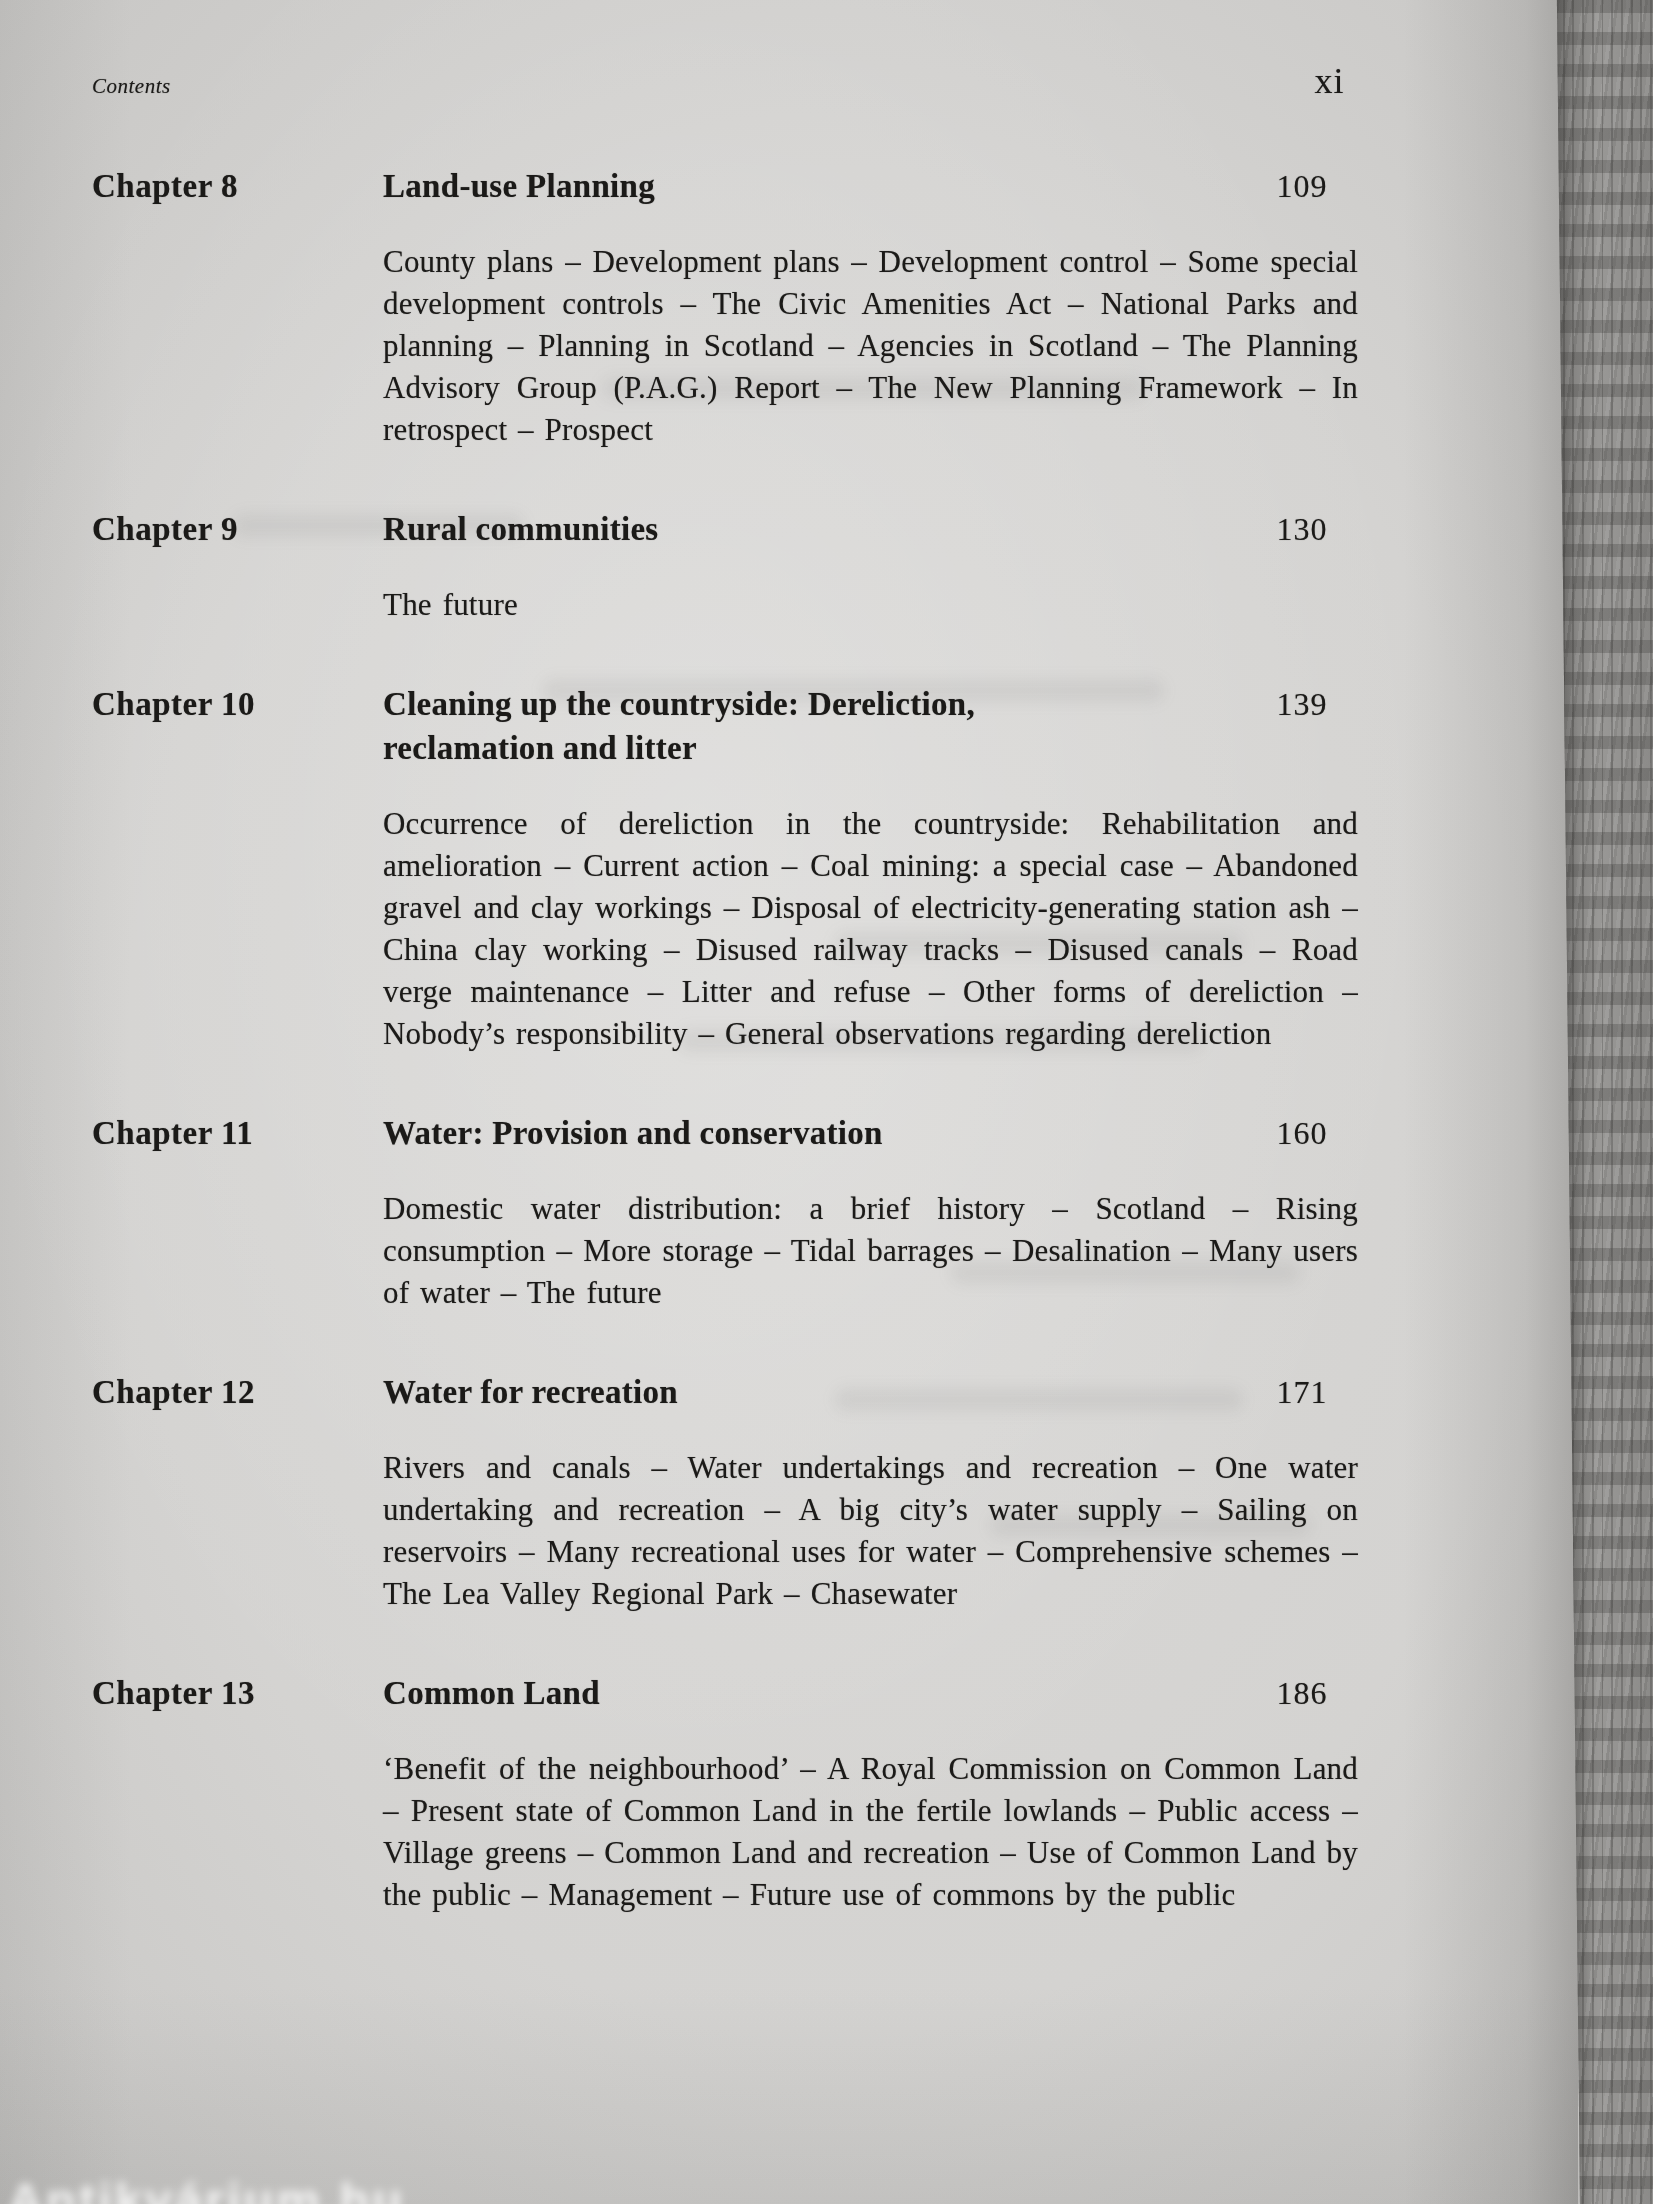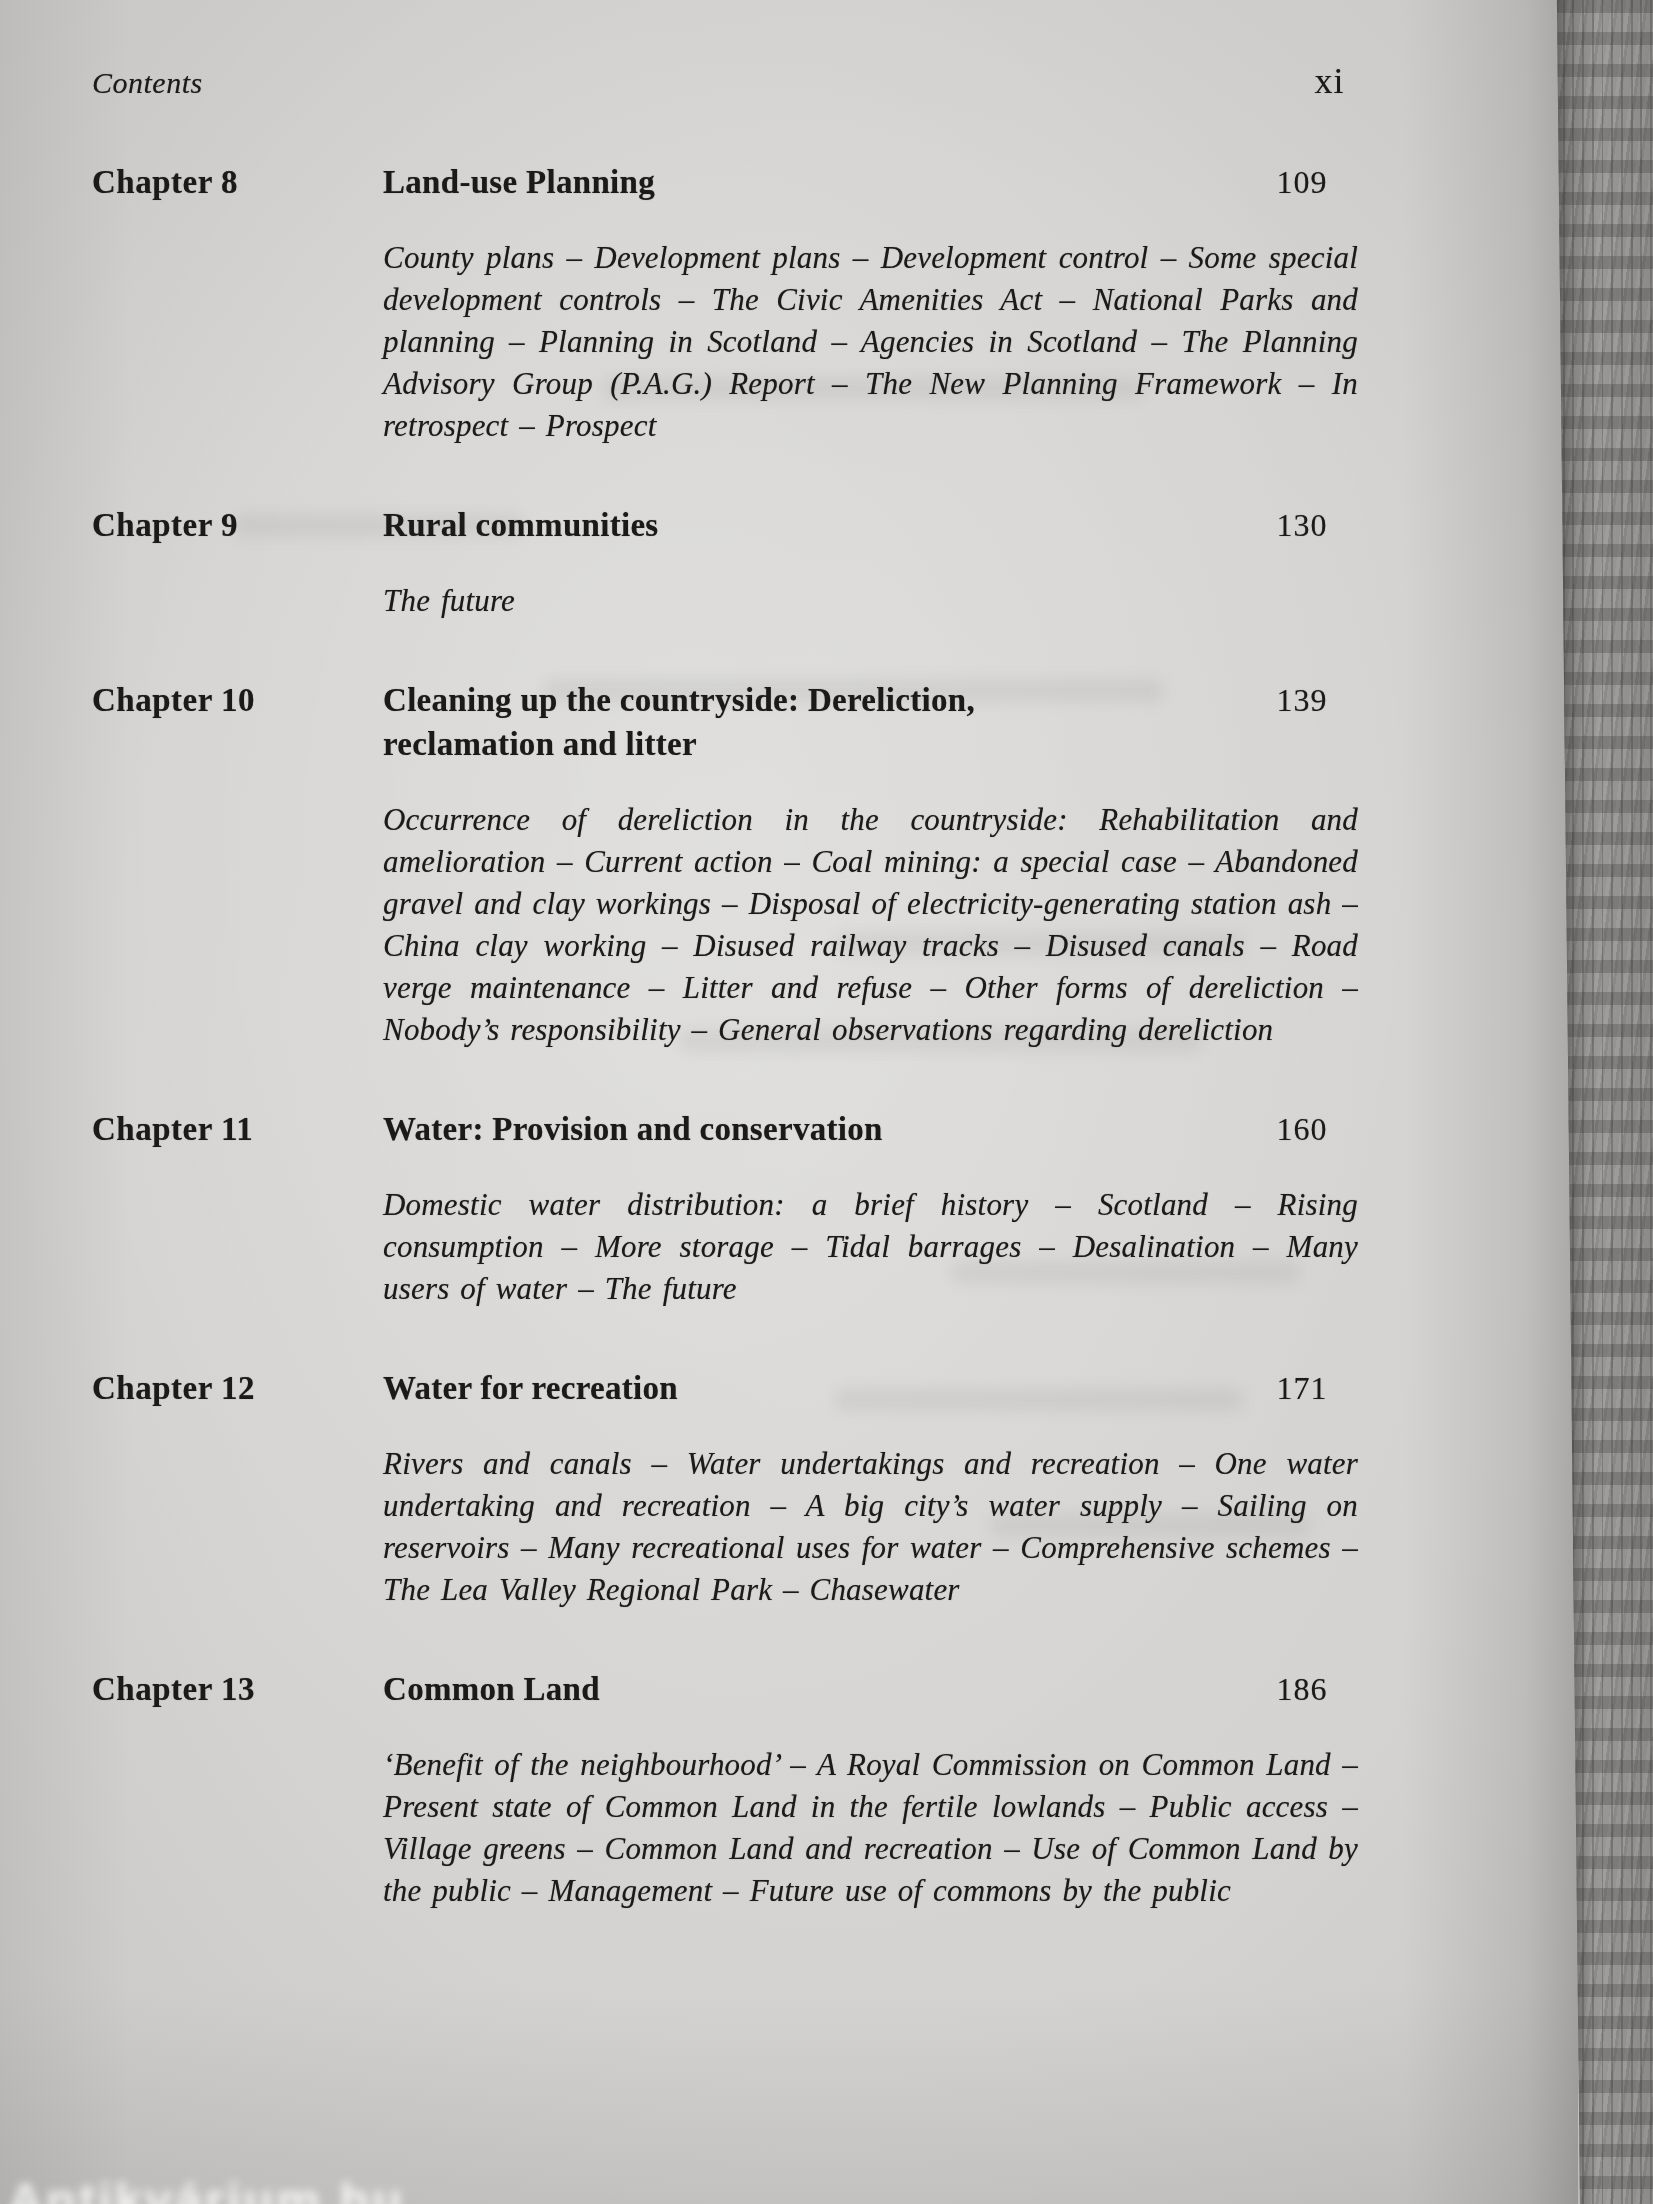--- a/index.html
+++ b/index.html
@@ -59,35 +59,34 @@
   }
 
   
   .toc {
     position: absolute; left: 92px; top: 60px; width: 1266px;
   }
   .toc-header {
     display: flex; justify-content: space-between; align-items: baseline;
     line-height: 43px;
   }
-  .contents-label { font-style: italic; font-size: 30px; letter-spacing: 0.5px; }
+  .contents-label { font-style: italic; font-size: 21px; letter-spacing: 0.5px; }
   .folio { font-size: 36px; margin-right: 13.6px; letter-spacing: 1px; }
 
   .chapter { margin-top: 56px; }
   .chapter-row {
     display: grid; grid-template-columns: 291px 1fr 112px;
     font-size: 33px; line-height: 44px;
   }
   .chapter-label { font-weight: bold; letter-spacing: 0.5px; }
   .chapter-title { white-space: pre-line; letter-spacing: 0.3px; font-weight: bold; }
   .chapter-page  { text-align: center; font-size: 32px; letter-spacing: 1px; }
 
   .chapter-desc {
     margin: 33px 0 0 291px;
-    font-style: italic;
     font-size: 31px; line-height: 42px;
     text-align: justify;
     word-spacing: 2.9px; letter-spacing: 0.2px;
   }
 
   .toc, .chapter-desc, .chapter-row, .toc-header {
     text-shadow: 0 0 1px rgba(27,26,24,0.45);
   }
 
   

